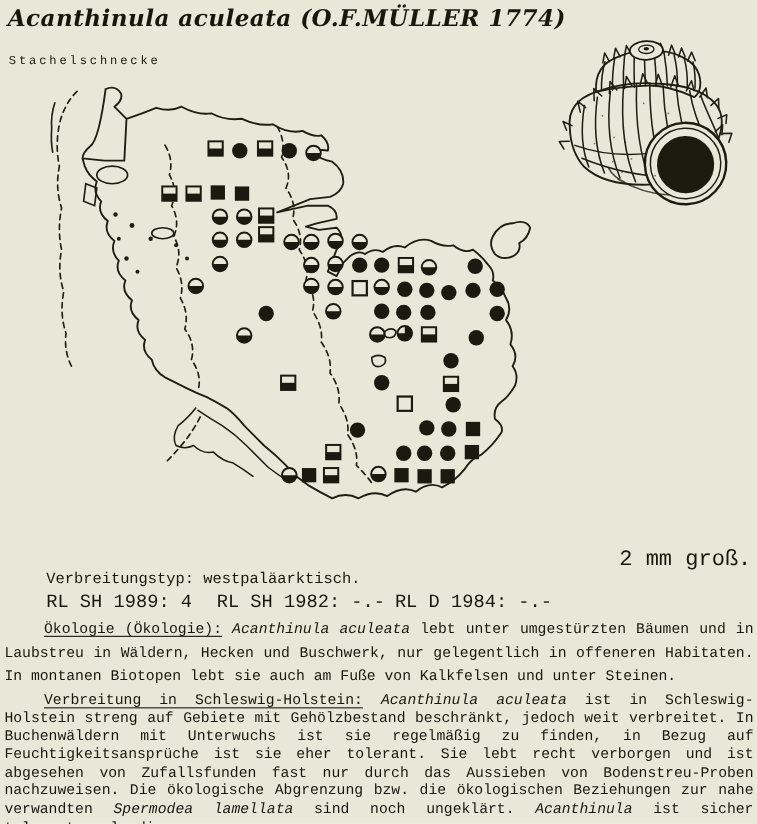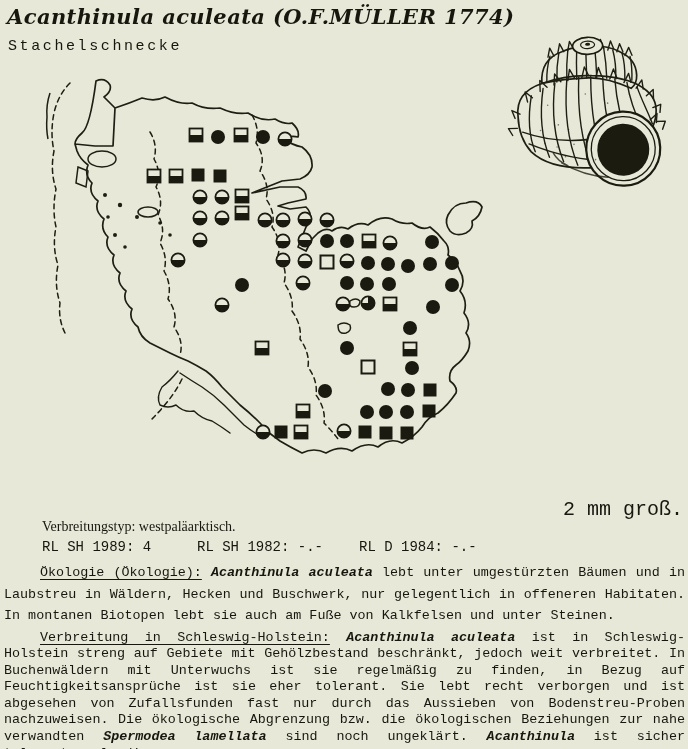--- a/index.html
+++ b/index.html
@@ -8,44 +8,44 @@
     background:#e8e8d9; color:#17170e; overflow:hidden;
     font-family:"Liberation Mono", monospace;
   }
   #title{
     position:absolute; left:7px; top:4px;
     font-family:"DejaVu Serif", serif;
     font-style:italic; font-weight:bold;
     font-size:21px; letter-spacing:0.4px; white-space:nowrap;
   }
   #subtitle{
-    position:absolute; left:8px; top:38px;
-    font-size:15px; letter-spacing:2.6px;
+    position:absolute; left:8px; top:50px;
+    font-size:11px; letter-spacing:2.6px;
   }
   #shell-svg{ position:absolute; left:498px; top:34px; }
   #map-svg{ position:absolute; left:30px; top:75px; }
   #size-caption{
     position:absolute; right:5px; top:498px; font-size:20px; white-space:nowrap;
   }
   #distribution-type{
-    position:absolute; left:42px; top:519px; font-size:14px; white-space:nowrap;font-family:Liberation Serif, serif;
-  }
-  #redlist-row span{ position:absolute; top:539px; font-size:14px; white-space:nowrap; }
+    position:absolute; left:42px; top:519px; font-size:14px; white-space:nowrap;
+  }
+  #redlist-row span{ position:absolute; top:539px; font-size:17px; white-space:nowrap; }
   #redlist-row span:nth-child(1){ left:42px; }
   #redlist-row span:nth-child(2){ left:197px; }
   #redlist-row span:nth-child(3){ left:359px;text-align:right; }
   #body-text{
     position:absolute; left:4px; top:562px; width:681px;
     font-size:13.4px; text-align:justify;
   }
   #body-text p{ margin:0; text-indent:36px; }
   #body-text p:nth-child(1){ line-height:21.5px; margin-bottom:3px;}
   #body-text p:nth-child(2){ line-height:16.6px; }
   .seg-underline{ text-decoration:underline; text-underline-offset:3px; }
-  .seg-italic{ font-style:italic;font-weight:bold; }
+  .seg-italic{ font-style:italic; }
   svg .coast{ fill:none; stroke:#1e1e12; stroke-width:1.7; stroke-linejoin:round; stroke-linecap:round; }
   svg .thin{ fill:none; stroke:#1e1e12; stroke-width:1.4; stroke-linejoin:round; stroke-linecap:round; }
   svg .dash{ fill:none; stroke:#1e1e12; stroke-width:1.5; stroke-dasharray:5 4; stroke-linecap:round; }
   svg .blob{ fill:none; stroke:#1e1e12; stroke-width:1.5; }
 </style>
 </head>
 <body>
 
 <div id="page">
 

